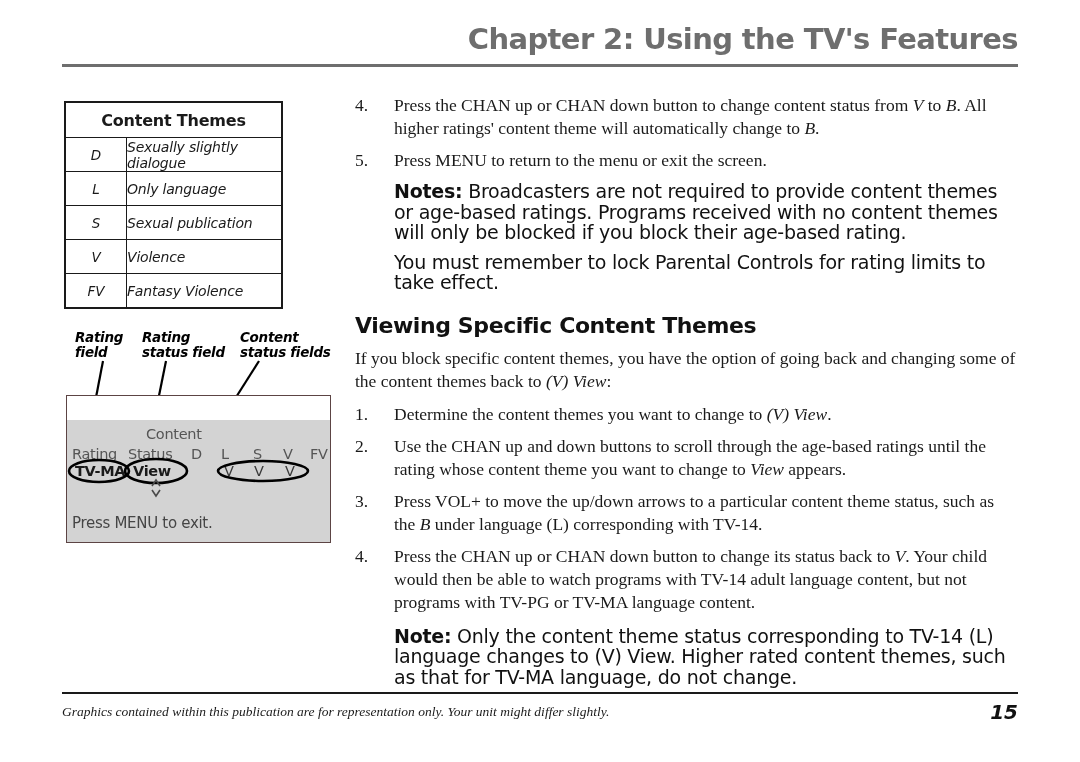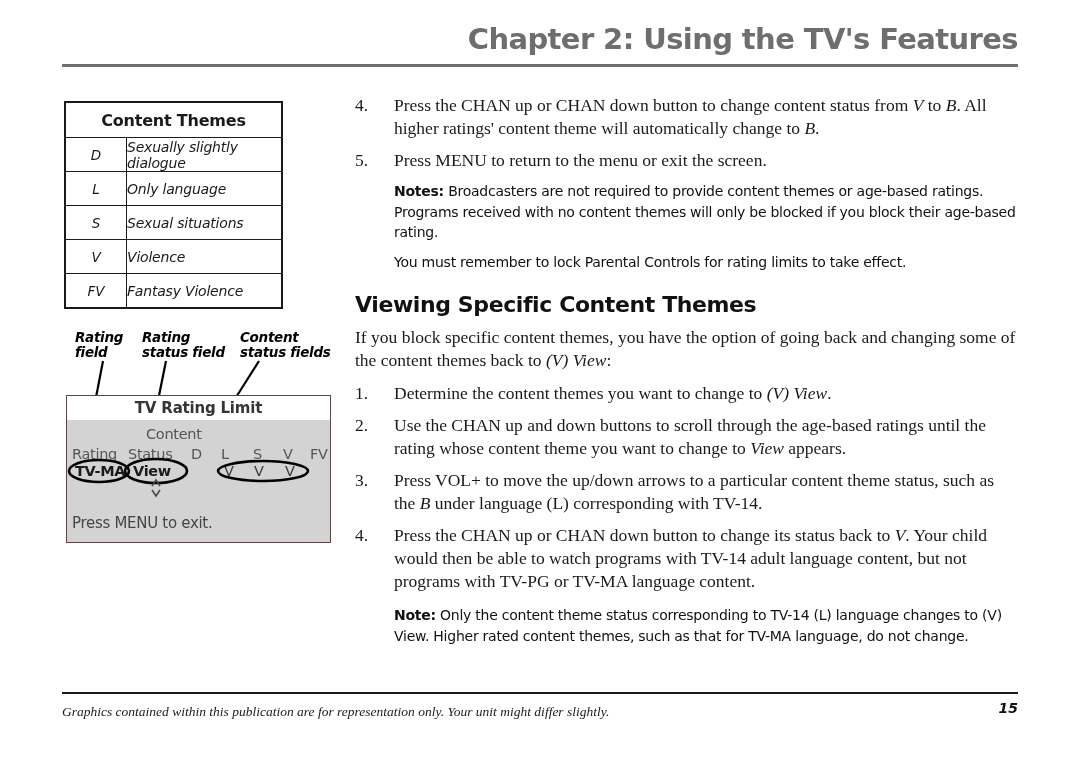--- a/index.html
+++ b/index.html
@@ -210,21 +210,21 @@
     color: #1a1a1a;
     margin-bottom: 9px;
   }
   .num-item .num {
     position: absolute;
     left: 0;
     top: 0;
   }
   .note-block {
     font-family: "DejaVu Sans", sans-serif;
-    font-size: 14px;
+    font-size: 19px;
     line-height: 20.5px;
     color: #111;
     padding-left: 39px;
     letter-spacing: -0.25px;
     margin-bottom: 9px;
   }
   .note-block b { font-weight: bold; }
   .section-head {
     font-family: "DejaVu Sans", sans-serif;
     font-weight: bold;
@@ -260,21 +260,21 @@
     font-size: 13.5px;
     color: #1a1a1a;
   }
   #page-number {
     position: absolute;
     right: 62px;
     top: 700px;
     font-family: "DejaVu Sans", sans-serif;
     font-weight: bold;
     font-style: italic;
-    font-size: 14px;
+    font-size: 20px;
     color: #111;
   }
 </style>
 </head>
 <body>
 
 <div id="chapter-header">
   <div id="chapter-title">Chapter 2: Using the TV's Features</div>
 </div>
 <div id="header-rule"></div>
@@ -289,21 +289,21 @@
     <tr>
       <td class="tt-code">D</td>
       <td class="tt-desc">Sexually slightly dialogue</td>
     </tr>
     <tr>
       <td class="tt-code">L</td>
       <td class="tt-desc">Only language</td>
     </tr>
     <tr>
       <td class="tt-code">S</td>
-      <td class="tt-desc">Sexual situations</td>
+      <td class="tt-desc">Sexual publication</td>
     </tr>
     <tr>
       <td class="tt-code">V</td>
       <td class="tt-desc">Violence</td>
     </tr>
     <tr>
       <td class="tt-code">FV</td>
       <td class="tt-desc">Fantasy Violence</td>
     </tr>
   </tbody>
@@ -322,21 +322,20 @@
   <div>status fields</div>
 </div>
 
 <svg id="leader-lines" viewBox="0 0 290 150">
   <line x1="48" y1="36" x2="28" y2="140" stroke="#000" stroke-width="2.2"></line>
   <line x1="111" y1="36" x2="90" y2="140" stroke="#000" stroke-width="2.2"></line>
   <line x1="204" y1="36" x2="138" y2="140" stroke="#000" stroke-width="2.2"></line>
 </svg>
 
 <div id="tv-screen">
-  <div id="tv-title-band">TV Rating Limit</div>
   <div id="tv-body">
     <span class="tv-label" id="tv-content-word">Content</span>
 
     <span class="tv-label" id="tv-rating-label">Rating</span>
     <span class="tv-label" id="tv-status-label">Status</span>
 
     <span class="tv-label" id="tv-col-d">D</span>
     <span class="tv-label" id="tv-col-l">L</span>
     <span class="tv-label" id="tv-col-s">S</span>
     <span class="tv-label" id="tv-col-v">V</span>

